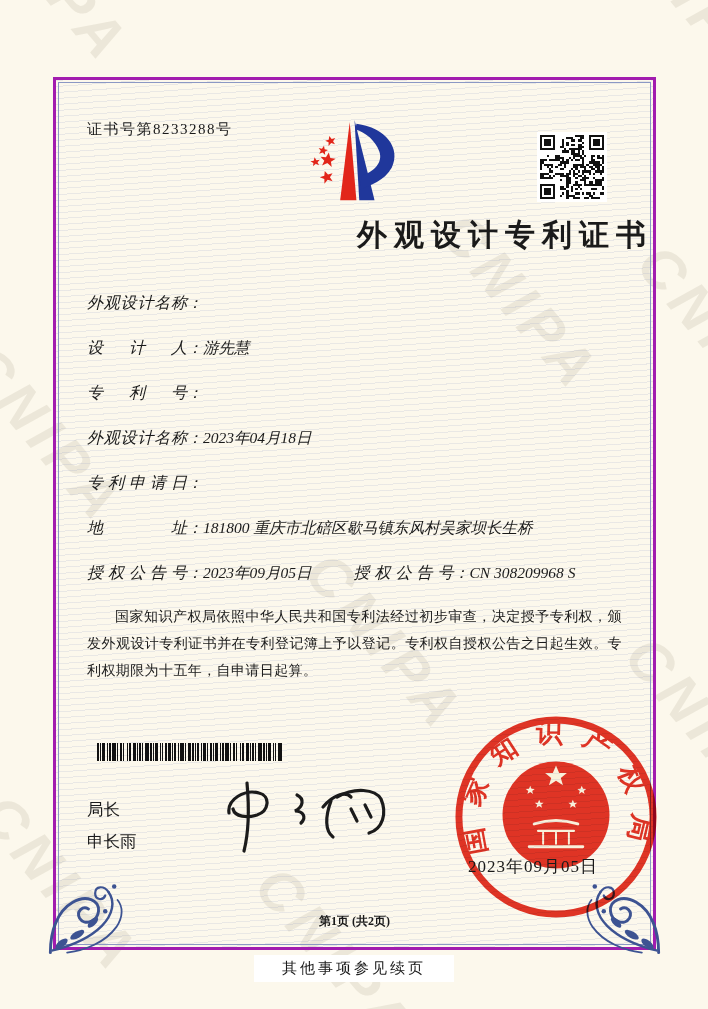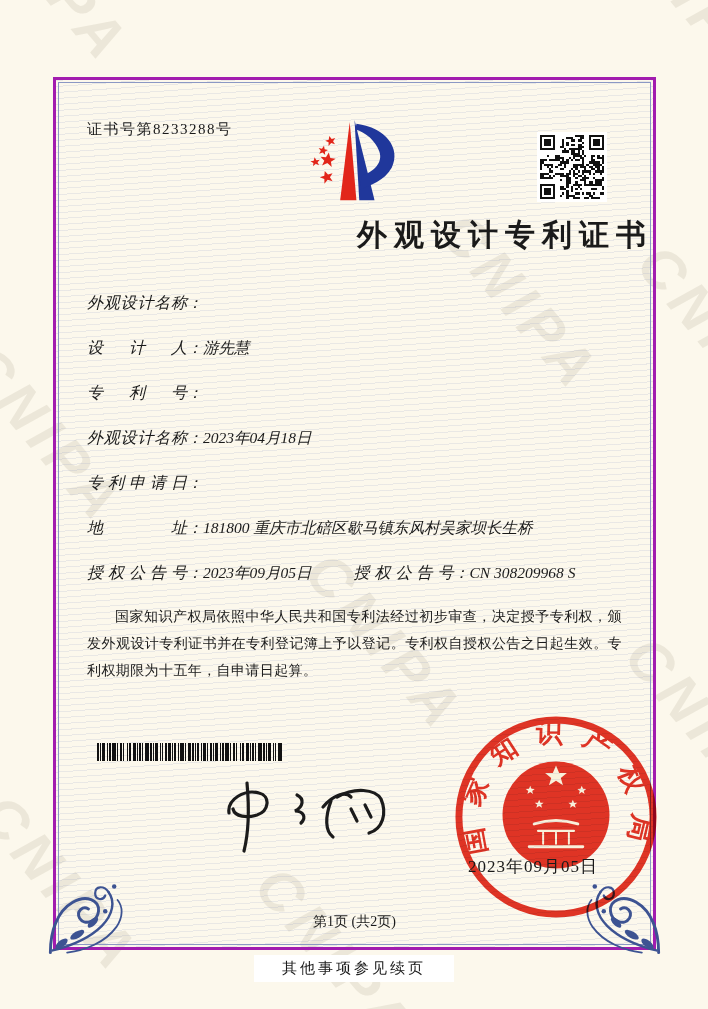--- a/index.html
+++ b/index.html
@@ -48,21 +48,21 @@
   .paras{position:absolute; left:31px; top:512px; right:31px; font-size:14px; line-height:1.92; letter-spacing:0.4px; text-align:justify;margin-top:12px;}
   .paras p{margin:0; text-indent:2em;}
 
   .barcode{position:absolute; left:41px; top:663px; width:185px; height:18px;}
   .signer{position:absolute; left:31px; top:713px; font-family:"Liberation Sans","DejaVu Sans",sans-serif; font-size:16.5px; line-height:32px;}
   .signature{position:absolute; left:155px; top:693px;}
 
   .seal{position:absolute; left:396px; top:633px; width:208px; height:208px; mix-blend-mode:multiply; opacity:0.93;}
   .seal-date{position:absolute; left:412px; top:775px; font-size:17px; letter-spacing:1px; z-index:5;}
 
-  .page-info{position:absolute; left:0; top:833px; width:100%; text-align:center; font-size:14px;}
+  .page-info{position:absolute; left:0; top:833px; width:100%; text-align:center; font-size:12px;font-weight:bold;}
   .continuation{
     position:absolute; left:50%; top:955px; transform:translateX(-50%);
     background:#ffffff; padding:4px 28px; font-size:15px; letter-spacing:3px; white-space:nowrap;
   }
 </style>
 </head>
 <body>
 
 <div class="page">
 
@@ -185,20 +185,24 @@
 
     <div class="paras">
       <p>国家知识产权局依照中华人民共和国专利法经过初步审查，决定授予专利权，颁发外观设计专利证书并在专利登记簿上予以登记。专利权自授权公告之日起生效。专利权期限为十五年，自申请日起算。</p>
     </div>
 
     <svg class="barcode" viewBox="0 0 185 18" preserveAspectRatio="none">
       <path d="M0,9 H185" stroke="#111" stroke-width="18" stroke-dasharray="2,1,1,1,3,2,1,1,2,1,4,1,1,2,2,1,1,3,1,1,2,2,3,1,1,1,2,1,1,2,4,1,2,1,1,1,3,2,1,1,1,2,2,1,3,1,1,1,2,2,1,1,4,1,1,2,3,1,2,1,1,1,2,2,1,1,3,1,1,2"></path>
       <rect x="183" y="0" width="2" height="18" fill="#111"></rect>
     </svg>
 
+    <div class="signer">
+      <div>局长</div>
+      <div>申长雨</div>
+    </div>
 
     <svg class="signature" width="190" height="85" viewBox="0 0 190 85">
       <g fill="none" stroke="#1b1b1b" stroke-width="3.2" stroke-linecap="round">
         <path d="M18,40 C16,26 34,16 48,20 C60,23 58,38 46,42 C36,45 24,44 22,36"></path>
         <path d="M36,10 C38,32 38,58 33,78"></path>
         <path d="M86,22 C94,26 92,34 84,38 C92,38 96,44 90,50"></path>
         <path d="M112,34 C122,22 134,18 140,24"></path>
         <path d="M120,28 C114,44 114,58 122,64"></path>
         <path d="M126,24 C144,14 164,16 170,26 C176,40 172,56 158,60"></path>
         <path d="M140,36 L146,48"></path>

